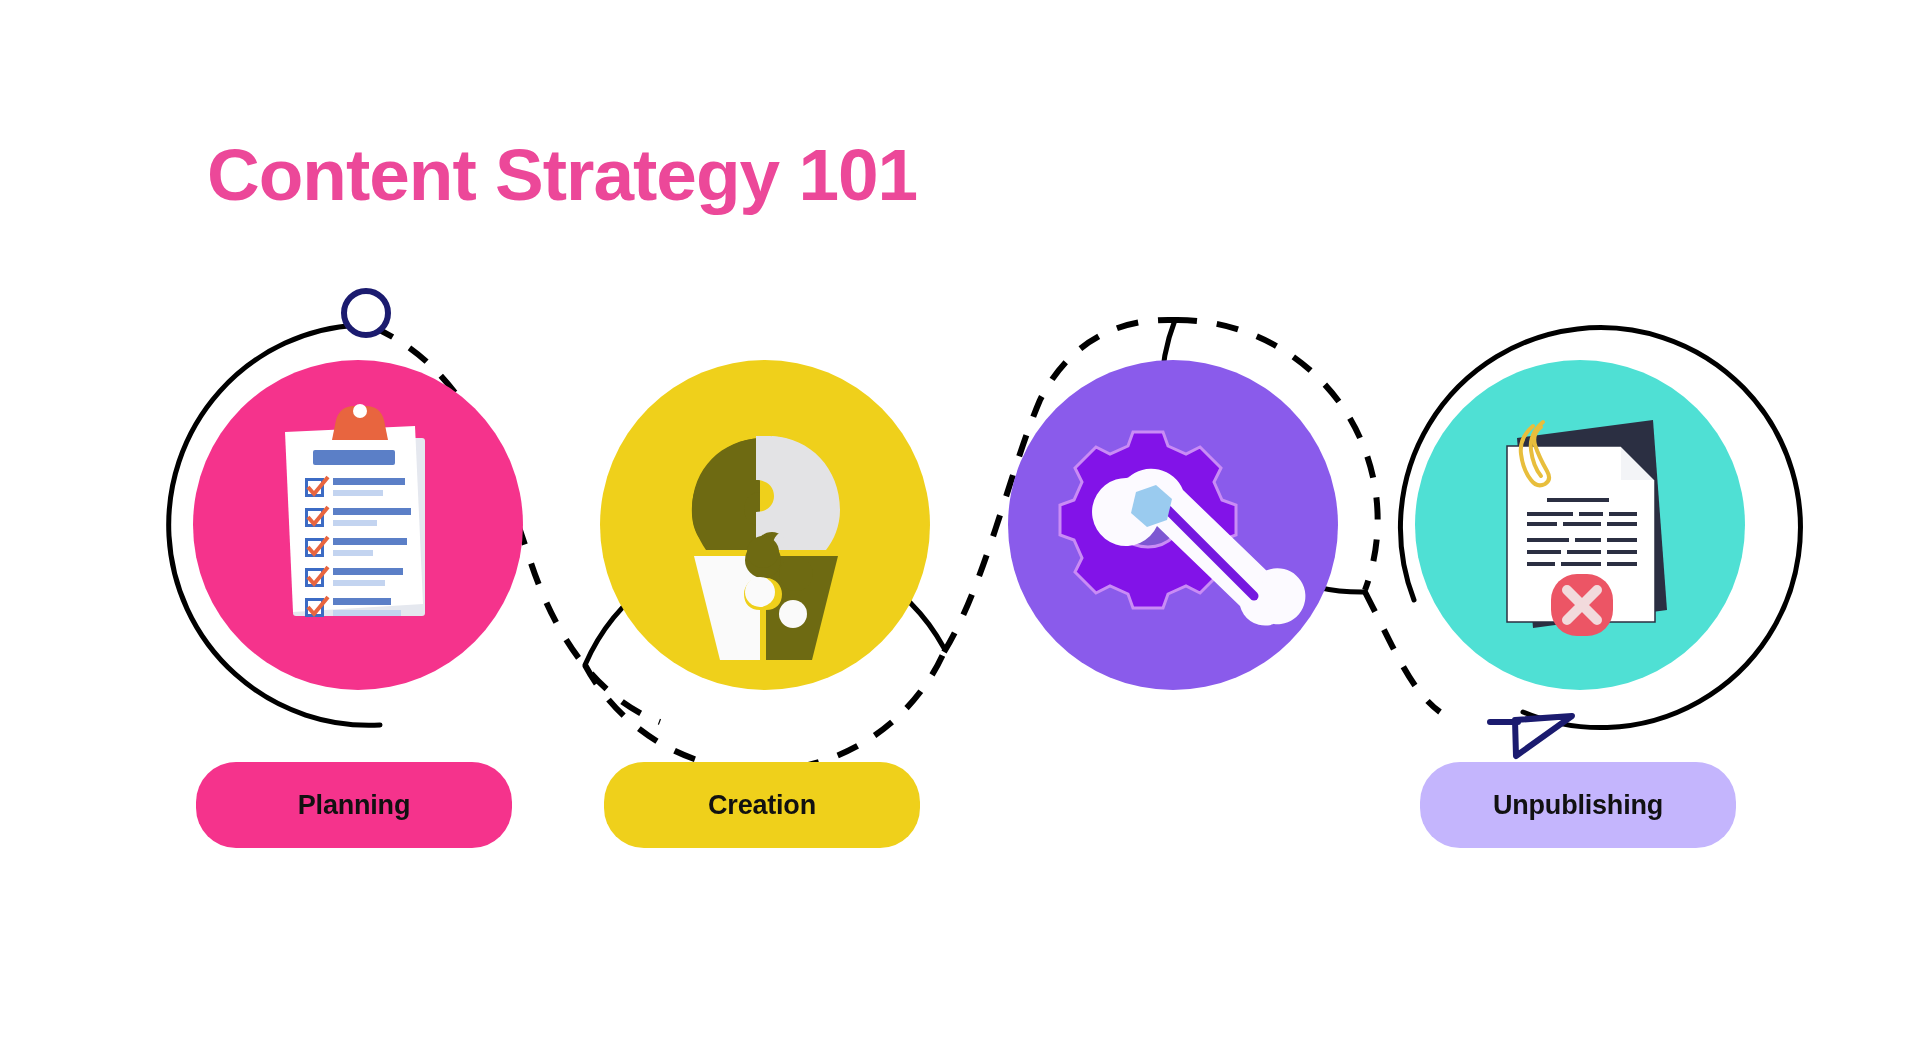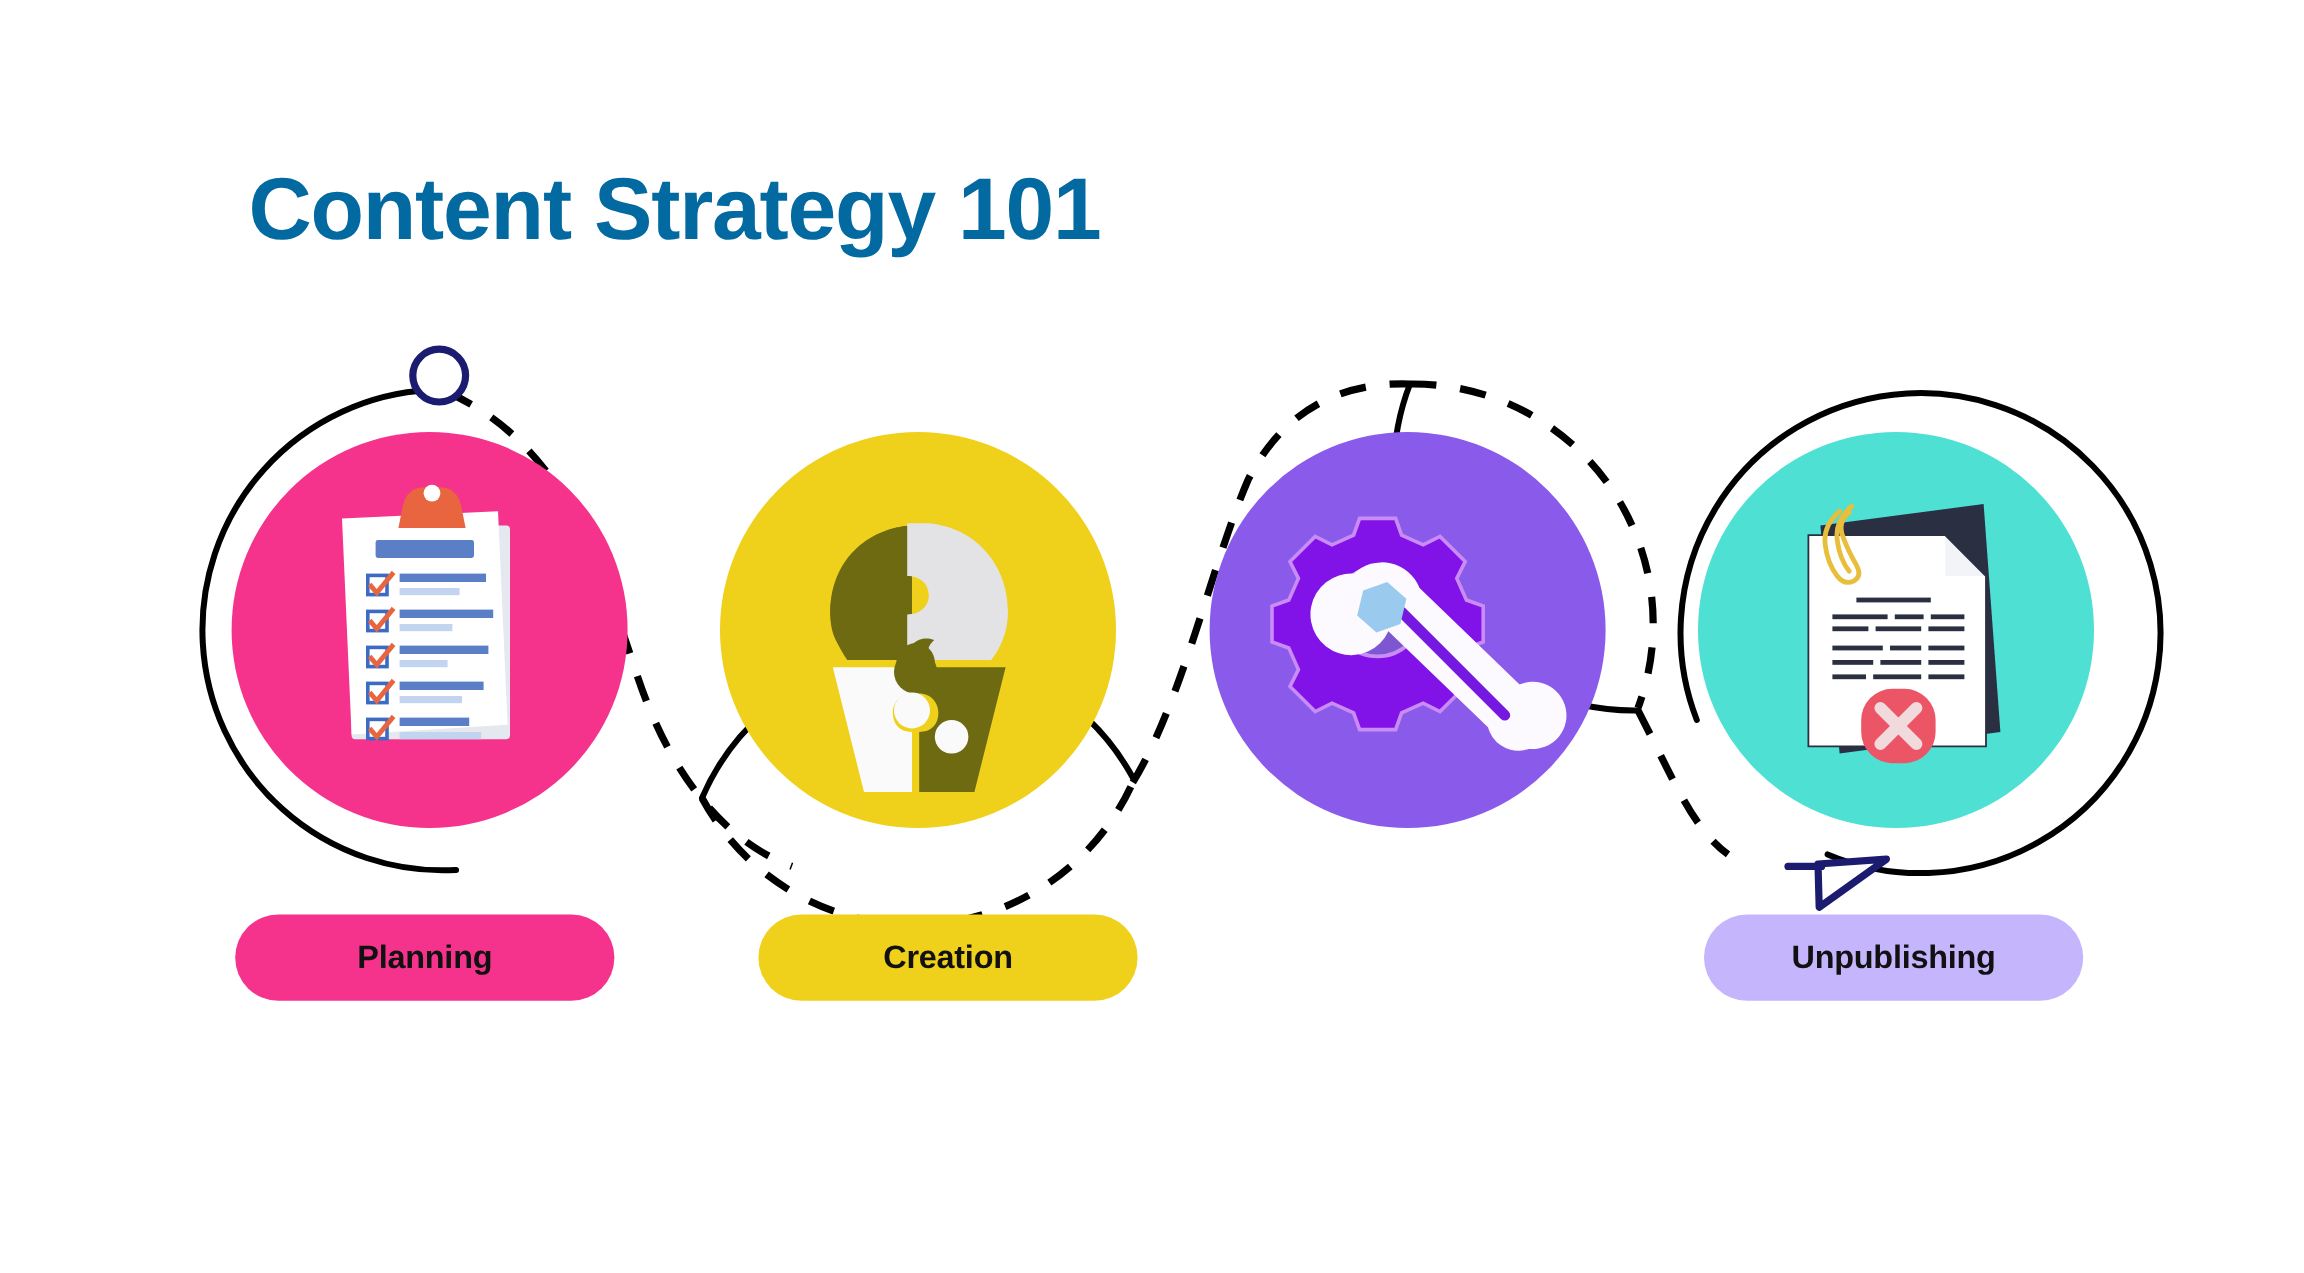--- a/index.html
+++ b/index.html
@@ -17,21 +17,21 @@
     background: #ffffff;
     overflow: hidden;
   }
   #title {
     position: absolute;
     left: 207px;
     top: 138px;
     font-size: 73px;
     font-weight: bold;
     letter-spacing: -1px;
-    color: #0369a1;
+    color: #ec4899;
     white-space: nowrap;
     line-height: 1;
   }
   #flow-svg {
     position: absolute;
     left: 0;
     top: 0;
     width: 1920px;
     height: 1061px;
     pointer-events: none;
@@ -44,21 +44,21 @@
     top: 360px;
   }
   .node-icon {
     position: absolute;
     left: 0; top: 0;
     width: 330px; height: 330px;
   }
   .pill {
     position: absolute;
     top: 762px;
-    height: 72px;
+    height: 86px;
     border-radius: 40px;
     display: flex;
     align-items: center;
     justify-content: center;
   }
   .pill-label {
     font-size: 27px;
     font-weight: bold;
     color: #111111;
     letter-spacing: -0.2px;
@@ -243,21 +243,21 @@
         <rect x="136" y="214" width="62" height="62" rx="26" fill="#EC5565"></rect>
         <path d="M152 230 L182 260 M182 230 L152 260" stroke="#F2DADC" stroke-width="10" stroke-linecap="round"></path>
       </g>
     </svg>
   </div>
 
   <div class="pill" style="left:196px; width:316px; background:#F5338C;">
     <span class="pill-label">Planning</span>
   </div>
 
-  <div class="pill" style="left:632px; width:316px; background:#EFD01B;">
+  <div class="pill" style="left:604px; width:316px; background:#EFD01B;">
     <span class="pill-label">Creation</span>
   </div>
 
 
   <div class="pill" style="left:1420px; width:316px; background:#c4b5fd;">
     <span class="pill-label">Unpublishing</span>
   </div>
 
 </div>
 

